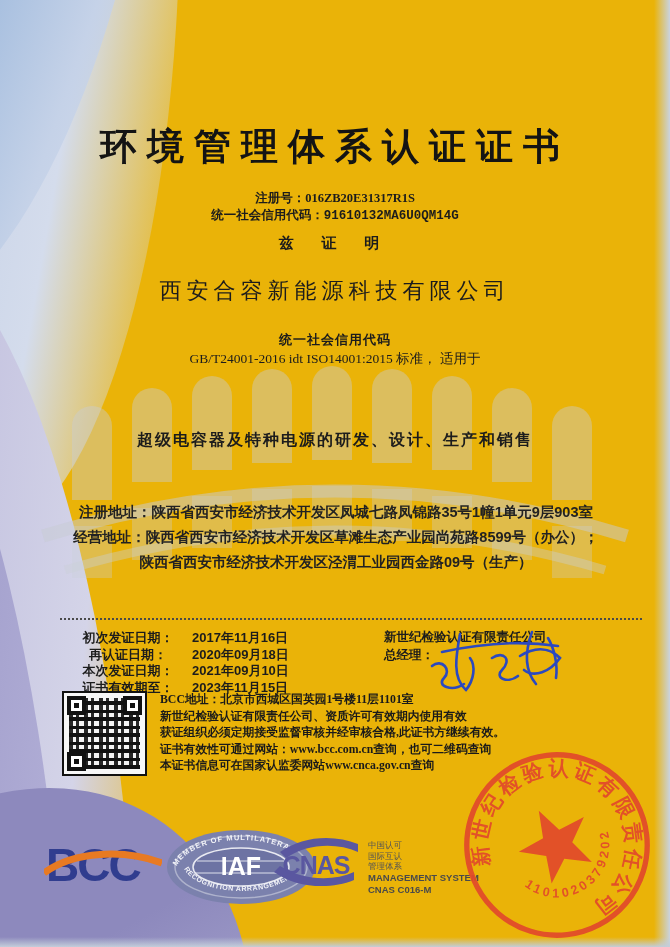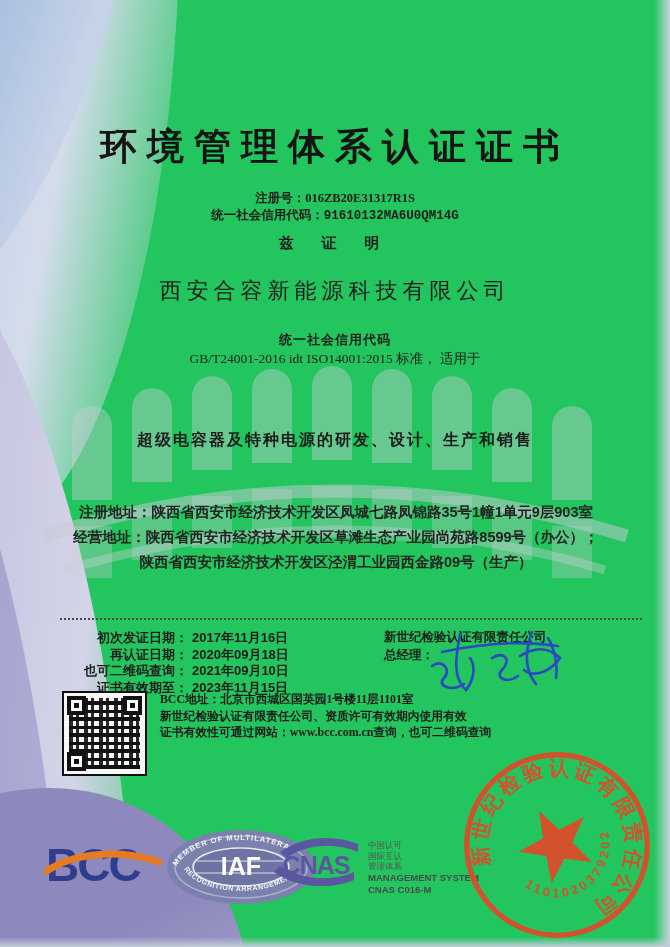--- a/index.html
+++ b/index.html
@@ -1,20 +1,20 @@
 <!DOCTYPE html>
 <html><head>
 <meta charset="utf-8">
 <style>
   * { margin:0; padding:0; box-sizing:border-box; }
   html,body { background:#8a8a8a; }
   body { font-family:"Liberation Sans", sans-serif; }
   .page {
     position:relative; width:670px; height:947px; margin:0 auto;
-    background:#22c55e; overflow:hidden; color:#1c1c1c;
+    background:#eab308; overflow:hidden; color:#1c1c1c;
   }
   
   .band { position:absolute; border-radius:50%; }
   .band-blue-soft { left:-220px; top:-740px; width:400px; height:1280px;
     background:linear-gradient(100deg,#b9c8e2 30%,#d4dcec 70%,rgba(234,237,241,0) 95%); }
   .band-blue { left:-270px; top:-700px; width:420px; height:1040px; transform:rotate(9deg);
     background:linear-gradient(100deg,#6f9bcb 25%,#8fb0d8 55%,#c5d2e8 85%,rgba(234,237,241,0) 100%); }
   .band-lav-light { left:-400px; top:220px; width:540px; height:1780px;
     background:linear-gradient(95deg,#b9b7da 40%,#d4d4e8 75%,rgba(234,237,241,0) 96%); }
   .band-lav-deep { left:-470px; top:250px; width:540px; height:1820px;
@@ -57,21 +57,21 @@
   .stdline { top:350px; font-family:"Liberation Serif", serif; font-size:13.5px; }
   .scope { top:430px; font-family:"Liberation Serif", serif; font-weight:700;
     font-size:16px; letter-spacing:2px; }
   .addresses { top:500px; left:72px; width:528px; text-align:center;
     font-weight:700; font-size:14.5px; line-height:25px; color:#222; }
   .addresses p { margin:0; }
   .sep { position:absolute; left:60px; right:28px; top:618px; border-top:2px dotted #4a4a4a; }
 
   .dates { top:630px; left:68px; font-weight:700; font-size:13px; line-height:16.5px; }
   .dates .row { white-space:nowrap; }
-  .dates .dl { display:inline-block; width:120px; text-align:right; }
+  .dates .dl { display:inline-block; width:120px; text-align:center; }
   .dates .dv { display:inline-block; margin-left:4px; }
 
   .issuer { top:628px; left:384px; font-weight:700; font-size:12.5px; line-height:18px; }
   .signature { position:absolute; left:408px; top:622px; }
 
   .qr { position:absolute; left:62px; top:691px; width:85px; height:85px; background:#f7f7f7;
     border:2px solid #111; padding:3px; }
   .qr-noise { position:absolute; inset:5px;
     background:
       repeating-linear-gradient(90deg, rgba(17,17,17,0.9) 0 4px, transparent 4px 7px, rgba(17,17,17,0.9) 7px 10px, transparent 10px 15px),
@@ -143,21 +143,21 @@
   <div class="abs addresses">
     <p>注册地址：陕西省西安市经济技术开发区凤城七路凤锦路35号1幢1单元9层903室</p>
     <p>经营地址：陕西省西安市经济技术开发区草滩生态产业园尚苑路8599号（办公）；陕西省西安市经济技术开发区泾渭工业园西金路09号（生产）</p>
   </div>
 
   <div class="sep"></div>
 
   <div class="abs dates">
     <div class="row"><span class="dl">初次发证日期：</span><span class="dv">2017年11月16日</span></div>
     <div class="row"><span class="dl">再认证日期：</span><span class="dv">2020年09月18日</span></div>
-    <div class="row"><span class="dl">也可二维码查询：</span><span class="dv">2021年09月10日</span></div>
+    <div class="row"><span class="dl">本次发证日期：</span><span class="dv">2021年09月10日</span></div>
     <div class="row"><span class="dl">证书有效期至：</span><span class="dv">2023年11月15日</span></div>
   </div>
 
   <div class="abs issuer">
     <div>新世纪检验认证有限责任公司</div>
     <div>总经理：</div>
   </div>
   <svg class="signature" width="170" height="80">
     <g stroke="#2b49c0" stroke-width="2.6" fill="none" stroke-linecap="round">
       <path d="M34,30 C70,22 110,18 150,24"></path>
@@ -178,21 +178,23 @@
     <div class="qr-finder qr-f2">
         <i></i>
       </div>
     <div class="qr-finder qr-f3">
         <i></i>
       </div>
   </div>
   <div class="abs footnotes">
     <div>BCC地址：北京市西城区国英园1号楼11层1101室</div>
     <div>新世纪检验认证有限责任公司、资质许可有效期内使用有效</div>
+    <div>获证组织必须定期接受监督审核并经审核合格,此证书方继续有效。</div>
     <div>证书有效性可通过网站：www.bcc.com.cn查询，也可二维码查询</div>
+    <div>本证书信息可在国家认监委网站www.cnca.gov.cn查询</div>
   </div>
 
   <svg class="logo-bcc" width="118" height="62">
     <text x="2" y="48" font-family="Liberation Sans, sans-serif" font-size="46" font-weight="800" fill="#303d8f" letter-spacing="-2">BCC</text>
     <path d="M0,40 C30,18 80,16 118,30" stroke="#e87a22" stroke-width="7" fill="none"></path>
   </svg>
 
   <svg class="logo-iaf" width="156" height="80" viewBox="0 0 156 80">
     <defs>
       <path id="iafTop" d="M12,47 a66,34 0 0,1 132,0"></path>

